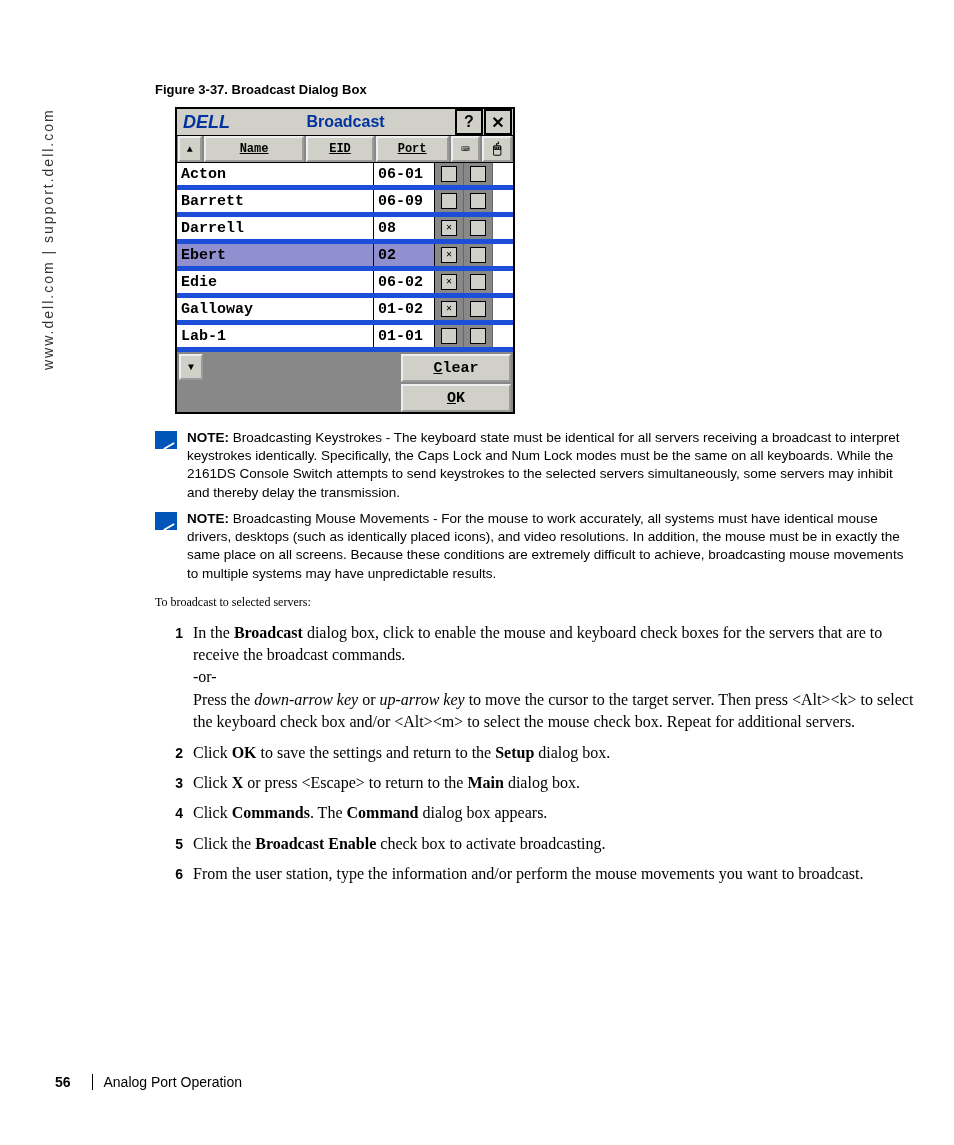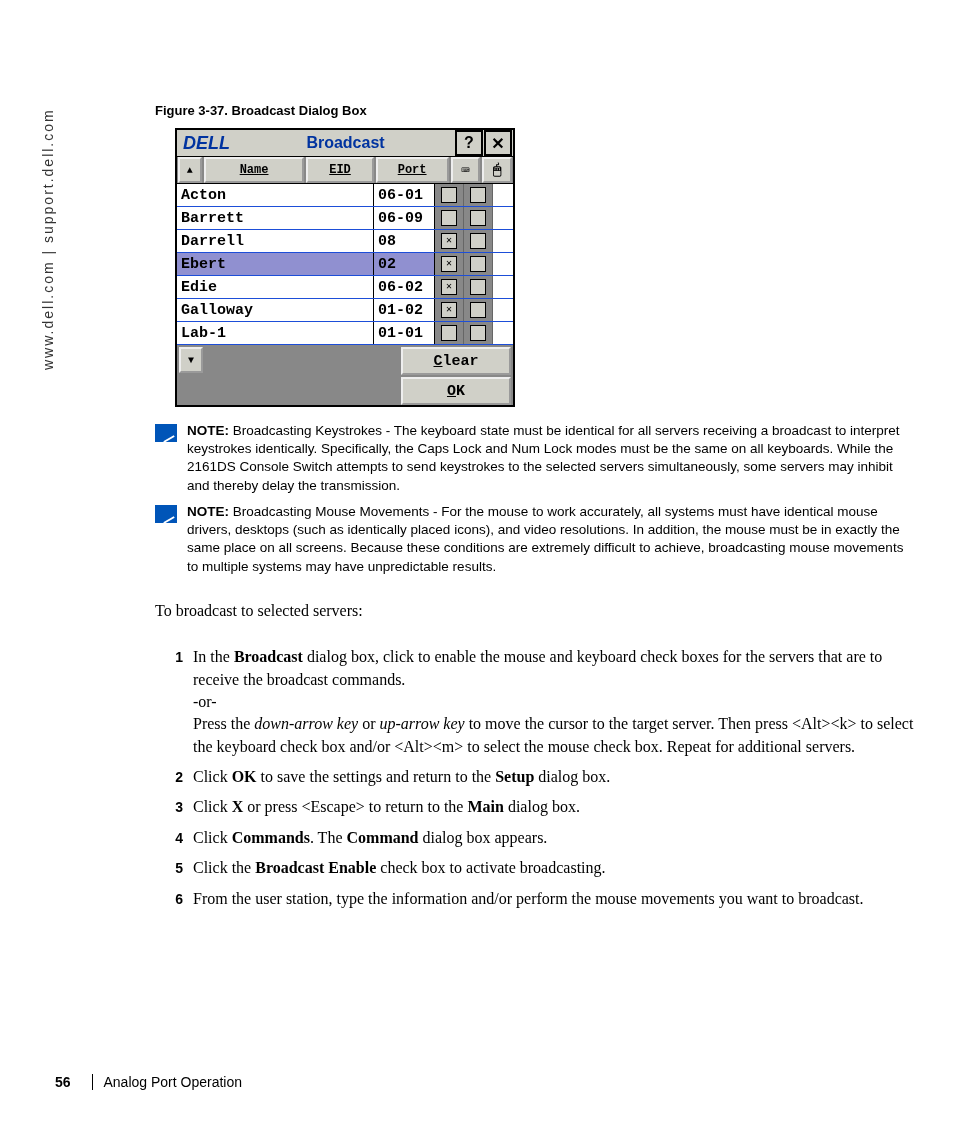--- a/index.html
+++ b/index.html
@@ -20,21 +20,21 @@
     transform-origin: left top;
     font-family: Arial, sans-serif;
     font-size: 14px;
     letter-spacing: 2px;
     color: #333;
     white-space: nowrap;
   }
   .content {
     margin-left: 155px;
     margin-right: 40px;
-    padding-top: 103px;
+    padding-top: 82px;
   }
   .figure-caption {
     font-family: Arial, sans-serif;
     font-size: 13px;
     font-weight: bold;
     margin-bottom: 10px;
   }
   .dialog-box {
     width: 336px;
     border: 2px solid #000;
@@ -111,21 +111,21 @@
     text-decoration: underline;
     margin: 1px;
   }
   .hdr-name { width: 98px; }
   .hdr-eid { width: 64px; }
   .hdr-port { width: 70px; }
   .hdr-icon { width: 26px; font-size: 14px; text-decoration: none; }
   .rows { background: #fff; }
   .row {
     display: flex;
-    border-bottom: 1px solid #1d4ed8;
+    border-bottom: 5px solid #1d4ed8;
     height: 22px;
     align-items: flex-end;
   }
   .row.selected .cell-name,
   .row.selected .cell-port {
     background: #9090d0;
   }
   .cell-name { width: 192px; padding-left: 4px; font-size: 15px; background:#fff; height:100%; display:flex; align-items:center; border-right:1px solid #000;}
   .cell-port { width: 56px; padding-left: 4px; font-size: 15px; background:#fff; height:100%; display:flex; align-items:center; border-right:1px solid #000;}
   .cell-chk { width: 28px; display:flex; align-items:center; justify-content:center; background:#888; height:100%; border-right:1px solid #666;}
@@ -196,23 +196,23 @@
     position: absolute;
     right: 2px;
     bottom: 2px;
     width: 12px;
     height: 2px;
     background: #fff;
     transform: rotate(-30deg);
   }
   .note-text b.hdr { font-weight: bold; }
   .body-text {
-    font-size: 16px;
+    font-size: 12px;
     line-height: 1.4;
-    margin: 24px 0;
+    margin: 11px 0;
   }
   ol.steps {
     list-style: none;
     padding: 0;
     margin: 0;
   }
   ol.steps li {
     display: flex;
     margin: 8px 0;
     font-size: 16px;

